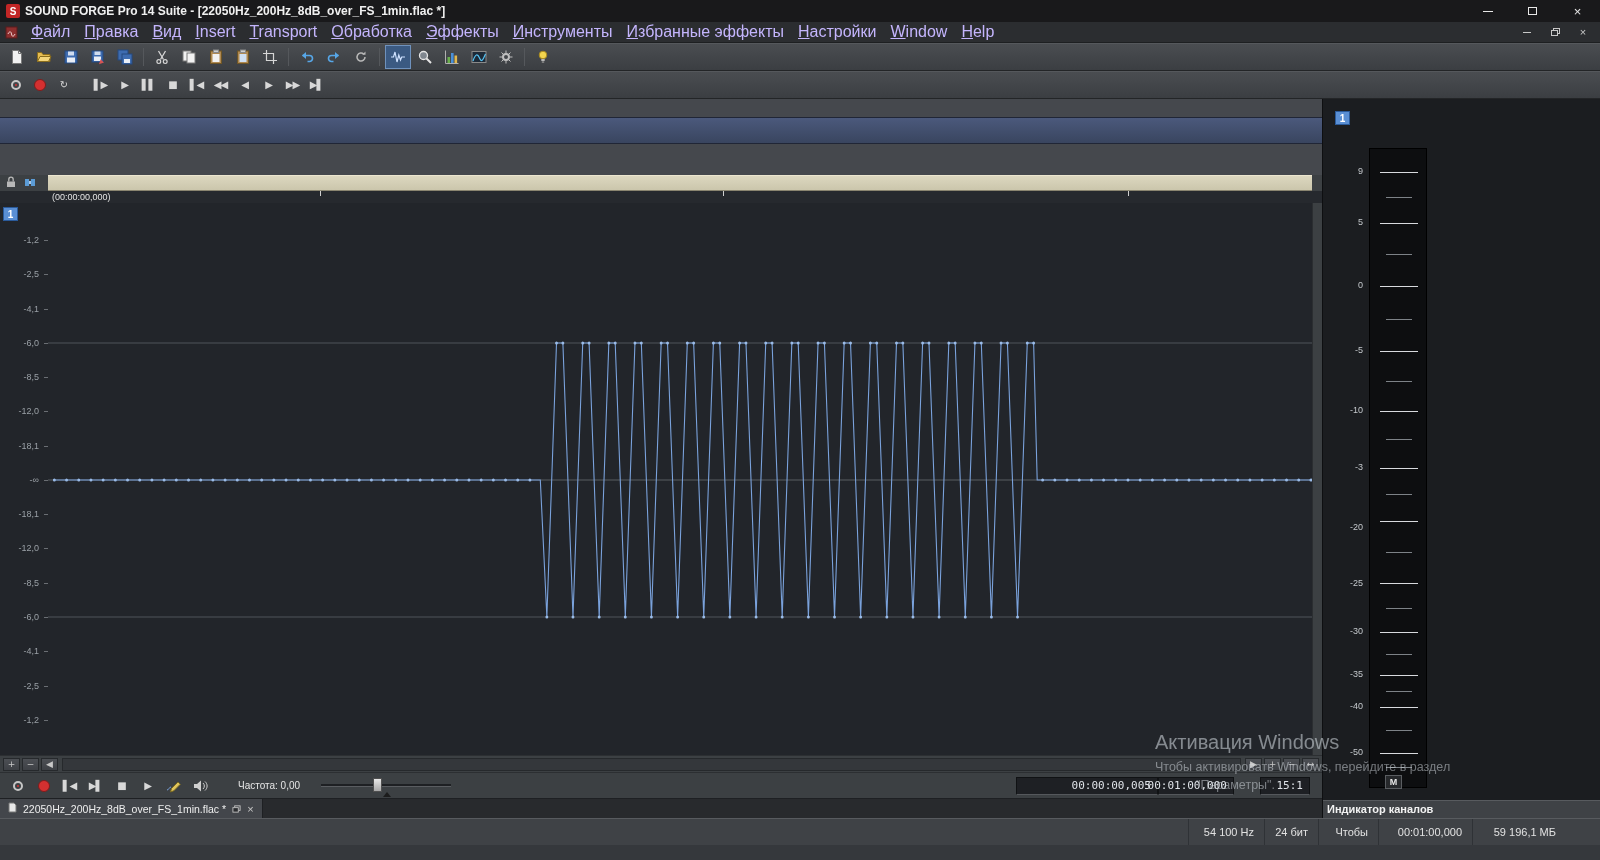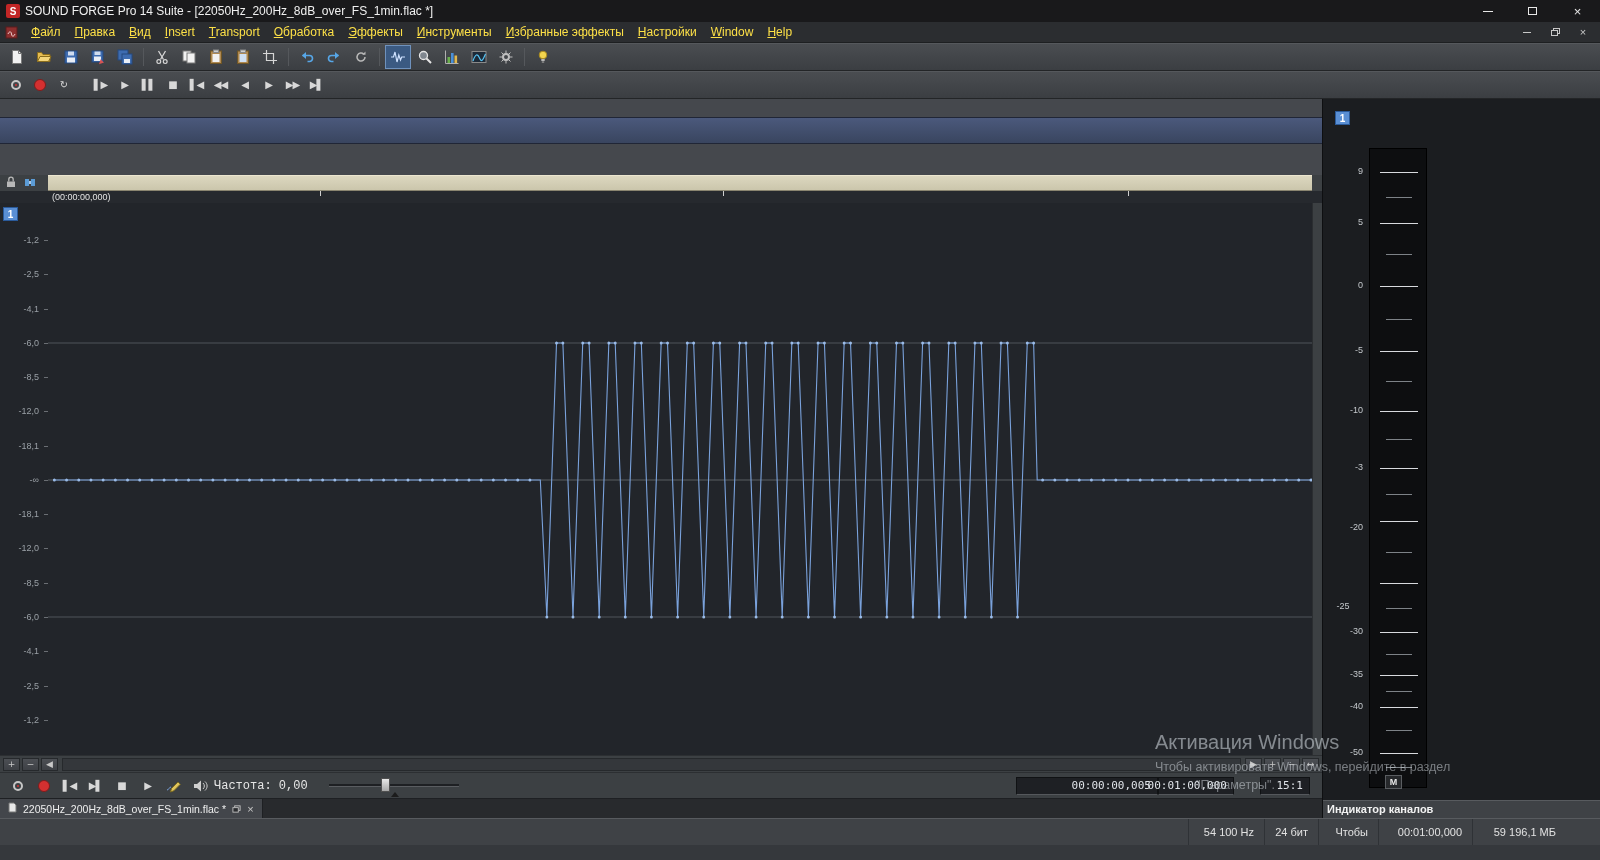--- a/index.html
+++ b/index.html
@@ -3,30 +3,30 @@
 <meta charset="utf-8">
 <style>
   html,body{margin:0;padding:0;background:#222;}
   *{box-sizing:border-box;user-select:none;}
   .window{position:relative;width:1600px;height:860px;background:#3c4043;overflow:hidden;
     font-family:"Liberation Sans",sans-serif;color:#e6e6e6;cursor:default;}
   
   .titlebar{height:22px;background:#19191b;display:flex;align-items:center;}
   .app-icon{width:14px;height:14px;margin:0 5px 0 6px;background:#c22626;border-radius:2px;
     color:#fff;font-size:10px;font-weight:bold;display:flex;align-items:center;justify-content:center;}
-  .title-text{font-size:12px;color:#f0f0f0;white-space:nowrap;}
+  .title-text{font-size:12px;color:#f0f0f0;white-space:nowrap;font-weight:bold;}
   .win-controls{margin-left:auto;display:flex;height:100%;}
   .win-btn{width:45px;height:100%;display:flex;align-items:center;justify-content:center;color:#e8e8e8;font-size:13px;}
   .ico-min{width:10px;height:1px;background:#e8e8e8;}
   .ico-max{width:9px;height:8px;border:1px solid #e8e8e8;}
   
   .menubar{height:21px;background:#2b2d30;display:flex;align-items:center;border-bottom:1px solid #1d1f21;}
   .doc-icon{margin:0 6px 0 5px;display:flex;}
   .menu-items{display:flex;height:100%;}
-  .menu-item{display:block;padding:0 7px;font-size:12px;line-height:20px;color:#fde047;}
+  .menu-item{display:block;padding:0 7px;font-size:16px;line-height:20px;color:#c4b5fd;}
   .menu-item::first-letter{text-decoration:underline;}
   .mdi-controls{margin-left:auto;display:flex;align-items:center;gap:14px;padding-right:10px;}
   .mdi-btn{display:flex;align-items:center;justify-content:center;width:14px;height:12px;color:#c8c8c8;font-size:11px;}
   .ico-min2{width:8px;height:1px;background:#c8c8c8;}
   .ico-restore{position:relative;width:9px;height:8px;}
   .ico-restore i{position:absolute;border:1px solid #c8c8c8;width:7px;height:6px;display:block;}
   .ico-restore i:first-child{right:0;top:0;}
   .ico-restore i:last-child{left:0;bottom:0;background:#2b2d30;}
   
   .toolbar{height:28px;background:linear-gradient(#4a4d51,#3b3e42);border-top:1px solid #55585c;
@@ -63,21 +63,21 @@
   .vscroll{width:10px;background:#3c4043;border-left:1px solid #2b2e31;}
   .chan-badge{width:15px;height:14px;background:#5a8fd4;border:1px solid #2a5a9a;color:#fff;font-size:10px;
     font-weight:bold;display:flex;align-items:center;justify-content:center;}
   .wave-row .chan-badge{position:absolute;left:3px;top:4px;z-index:5;}
   
   .hscroll-row{height:17px;display:flex;align-items:center;background:#3c4043;border-top:1px solid #2c2f32;padding:0 3px;gap:2px;}
   .sc-btn{width:17px;height:13px;background:linear-gradient(#4c4f54,#3e4146);border:1px solid #26292c;
     color:#c8c8c8;font-size:9px;display:flex;align-items:center;justify-content:center;font-family:"DejaVu Sans",sans-serif;}
   .sc-track{flex:1;height:13px;background:#34373b;border:1px solid #26292c;margin:0 2px;}
   .bottom-row{height:26px;display:flex;align-items:center;background:#3c4043;border-top:1px solid #2c2f32;padding:0 6px;gap:3px;}
-  .freq-label{margin-left:0;font-size:12px;color:#e6e6e6;white-space:nowrap;font-family:Liberation Mono, monospace;}
+  .freq-label{margin-left:24px;font-size:10px;color:#e6e6e6;white-space:nowrap;}
   .freq-slider{position:relative;width:130px;height:20px;margin-left:18px;}
   .freq-track{position:absolute;left:0;right:0;top:8px;height:3px;background:#1e2023;border-bottom:1px solid #5a5d61;}
   .freq-handle{position:absolute;left:52px;top:2px;width:9px;height:14px;background:linear-gradient(#e8e8e8,#a8a8a8);border:1px solid #505050;}
   .freq-marker{position:absolute;left:62px;top:16px;width:0;height:0;border-left:4px solid transparent;
     border-right:4px solid transparent;border-bottom:5px solid #1c1c1c;}
   .time-box{height:18px;background:#1e2024;border:1px solid #101214;border-bottom-color:#55585c;color:#dfe3e8;
     font-family:"DejaVu Sans Mono",monospace;font-size:11px;display:flex;align-items:center;justify-content:flex-end;padding:0 6px;}
   .tab-bar{height:20px;display:flex;background:#282a2d;border-top:1px solid #1e2023;}
   .tab{display:flex;align-items:center;gap:6px;background:#43464b;border-right:1px solid #1e2023;padding:0 8px;font-size:10.5px;color:#eeeeee;}
   .tab-close{color:#c8c8c8;font-size:11px;}
@@ -655,21 +655,21 @@
       <div class="chan-badge">1</div>
       <div class="meter-body">
         <div id="meter-labels">
             <div class="meter-label" style="top: 12.22px;">9</div>
             <div class="meter-label" style="top: 62.65px;">5</div>
             <div class="meter-label" style="top: 125.995px;">0</div>
             <div class="meter-label" style="top: 191.185px;">-5</div>
             <div class="meter-label" style="top: 250.84px;">-10</div>
             <div class="meter-label" style="top: 308.035px;">-3</div>
             <div class="meter-label" style="top: 368px;">-20</div>
-            <div class="meter-label" style="top: 447px; text-align: center;">-25</div>
+            <div class="meter-label" style="top: 424px;">-25</div>
             <div class="meter-label" style="top: 472.24px;">-30</div>
             <div class="meter-label" style="top: 515.29px;">-35</div>
             <div class="meter-label" style="top: 547.27px;">-40</div>
             <div class="meter-label" style="top: 592.78px;">-50</div>
           </div>
         <div class="meter-bar" id="meter-bar">
             <div class="meter-tick" style="top: 23.22px;"></div>
             <div class="meter-tick dim" style="top: 48.435px;"></div>
             <div class="meter-tick" style="top: 73.65px;"></div>
             <div class="meter-tick dim" style="top: 105.323px;"></div>

